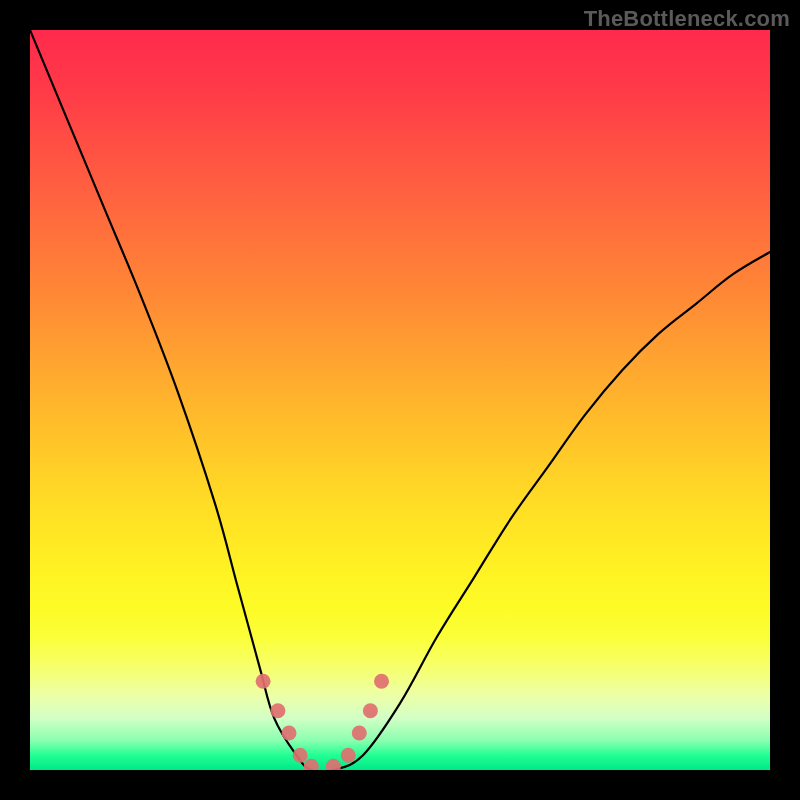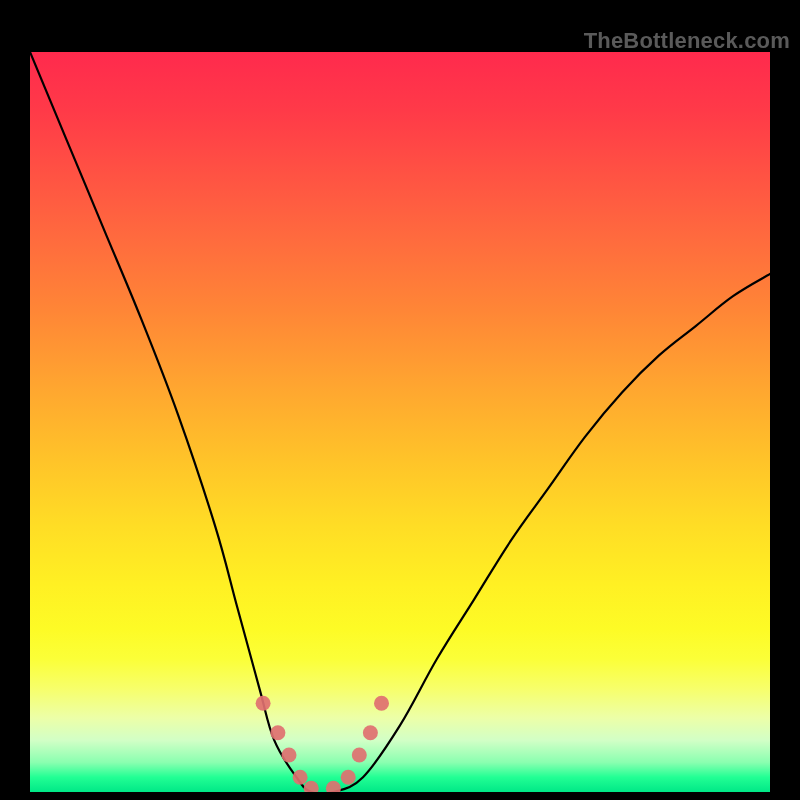--- a/index.html
+++ b/index.html
@@ -8,21 +8,20 @@
     width: 800px;
     height: 800px;
     background: #000;
     position: relative;
     overflow: hidden;
   }
   .outer {
     position: absolute;
     inset: 0;
     background: #000;
-    margin-top: 22px;
   }
   .plot-area {
     position: absolute;
     left: 30px;
     top: 30px;
     width: 740px;
     height: 740px;
     overflow: hidden;
   }
   .gradient-bg {

